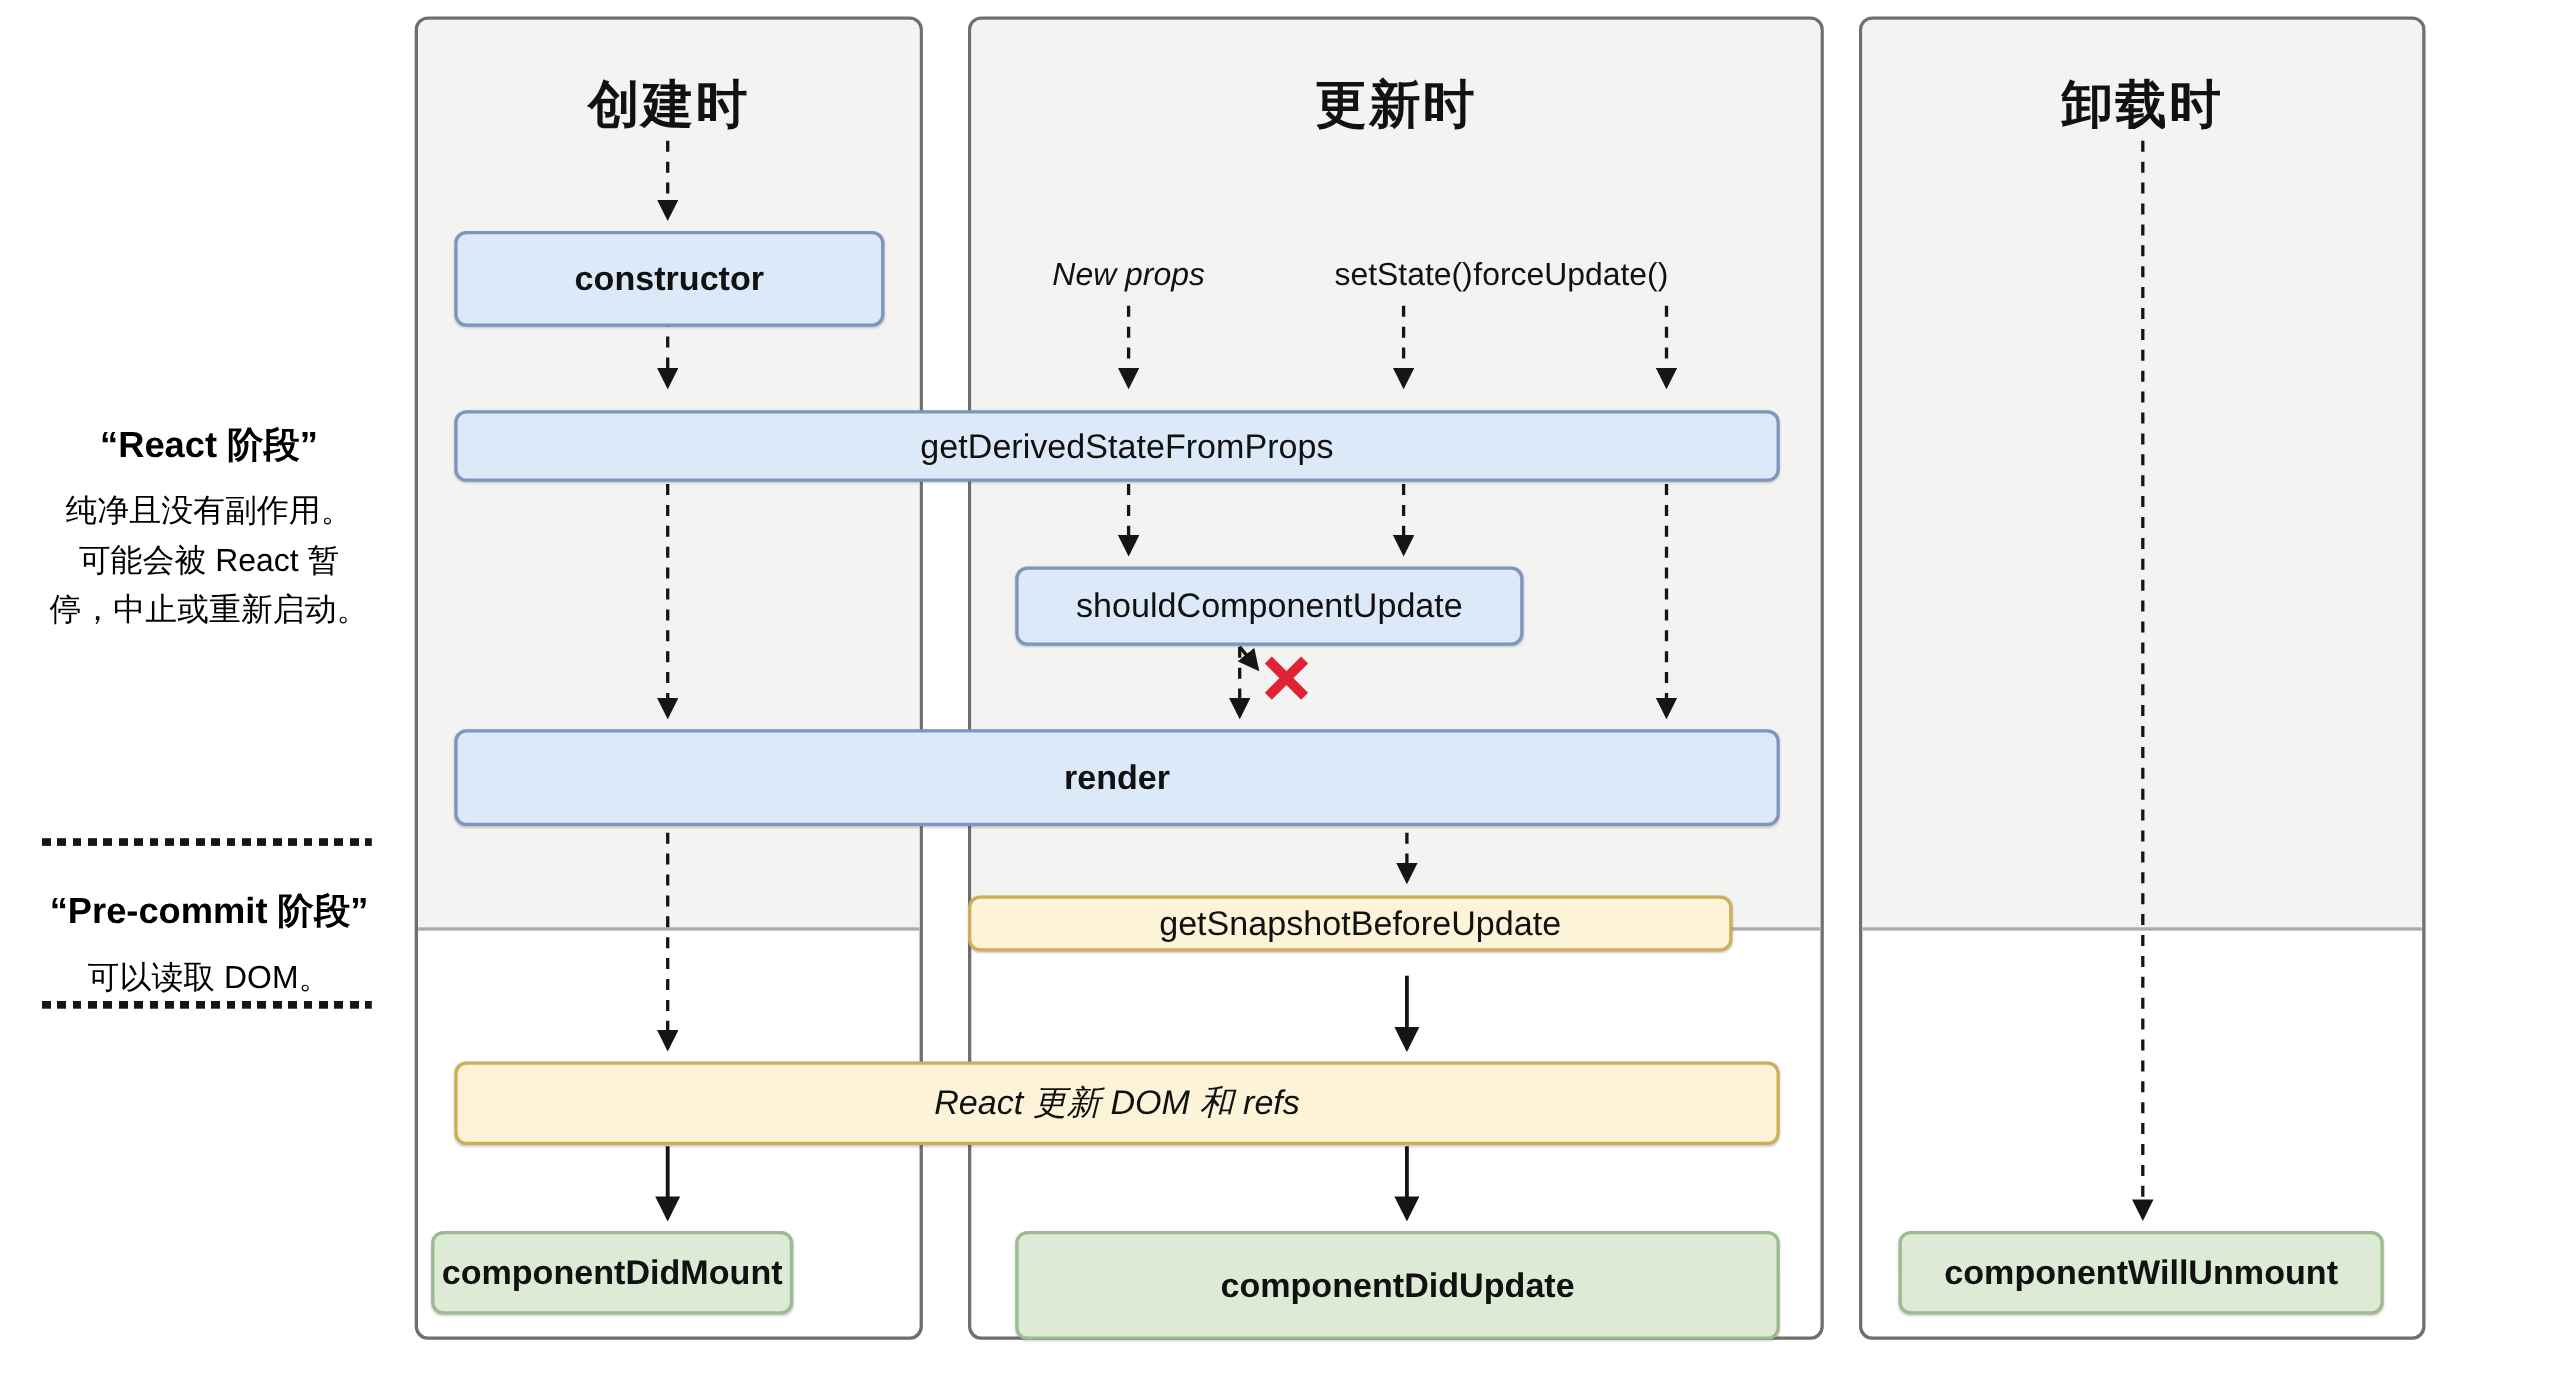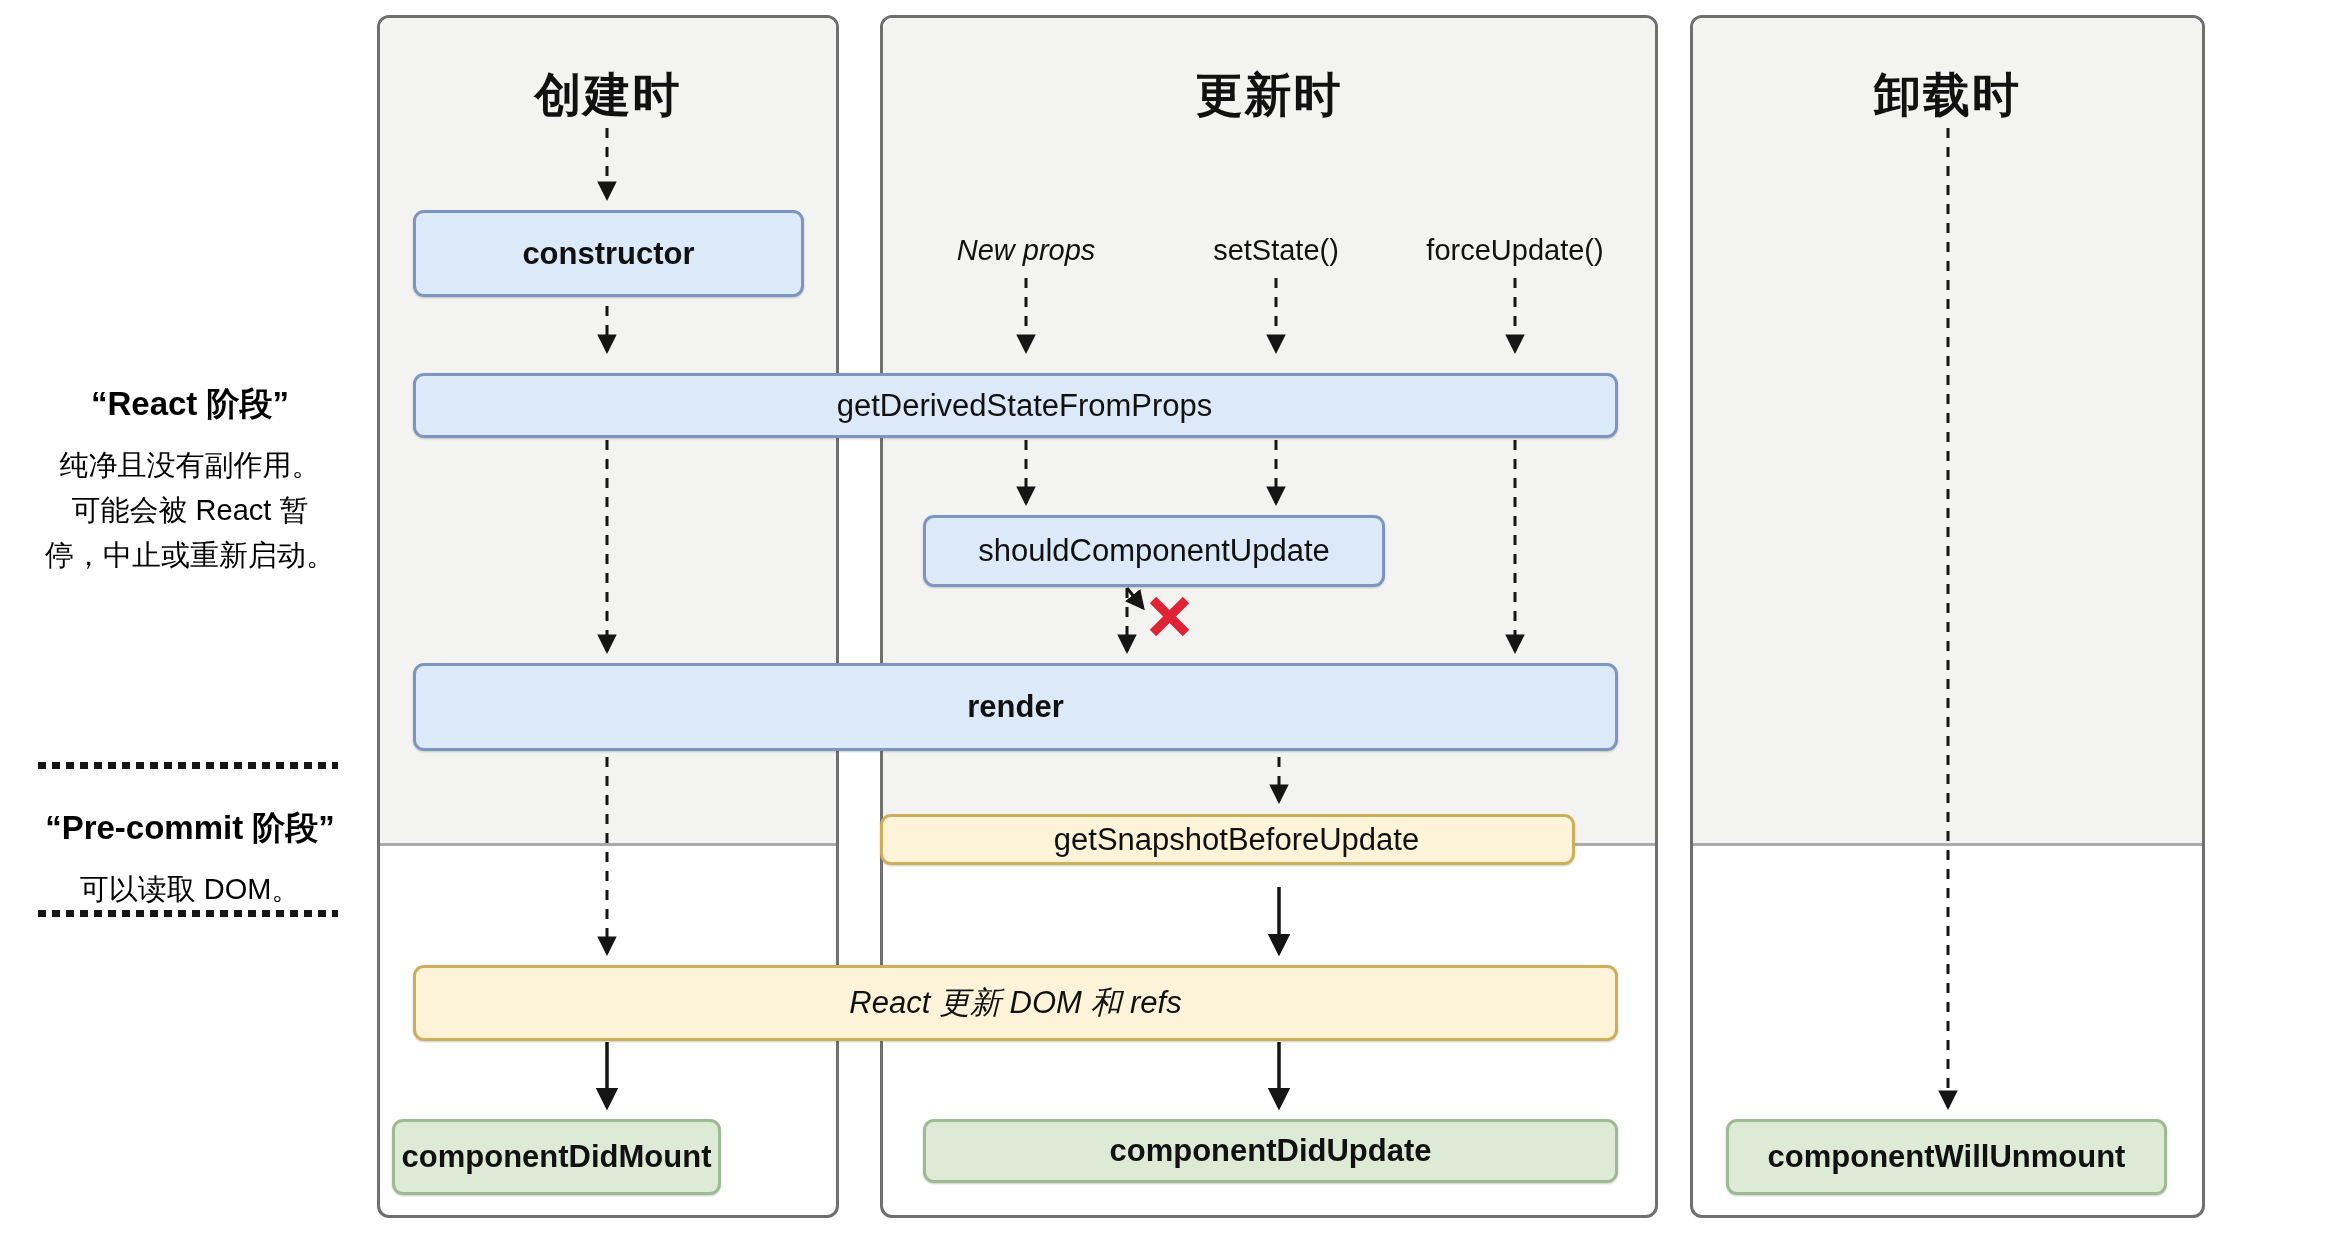--- a/index.html
+++ b/index.html
@@ -47,32 +47,32 @@
   .node.bold   { font-weight: 700; }
   .node.italic { font-style: italic; }
 
   #node-constructor   { left: 413px;  top: 210px;  width: 391px;  height: 87px; }
   #node-get-derived   { left: 413px;  top: 373px;  width: 1205px; height: 65px; padding-left: 18px; }
   #node-should-update { left: 923px;  top: 515px;  width: 462px;  height: 72px; }
   #node-render        { left: 413px;  top: 663px;  width: 1205px; height: 88px; }
   #node-get-snapshot  { left: 880px;  top: 814px;  width: 695px;  height: 51px; padding-left: 18px; }
   #node-react-updates { left: 413px;  top: 965px;  width: 1205px; height: 76px; }
   #node-did-mount     { left: 392px;  top: 1119px; width: 329px;  height: 76px; }
-  #node-did-update    { left: 923px;  top: 1119px; width: 695px;  height: 64px; }
+  #node-did-update    { left: 923px;  top: 1119px; width: 695px;  height: 99px; }
   #node-will-unmount  { left: 1726px; top: 1119px; width: 441px;  height: 76px; }
 
   
   .trigger {
     position: absolute; top: 234px; transform: translateX(-50%);
     font-size: 29px; white-space: nowrap; z-index: 3;
   }
   .trigger.italic { font-style: italic; }
   #trigger-new-props    { left: 1026px; }
   #trigger-set-state    { left: 1276px; }
-  #trigger-force-update { left: 1515px; }
+  #trigger-force-update { left: 1428px; }
 
   
   .phase-note {
     position: absolute; left: 28px; width: 324px;
     text-align: center; z-index: 2;
   }
   .phase-title { font-size: 33px; font-weight: 600; color: #000; margin-bottom: 16px; white-space: nowrap; }
   .phase-body  { font-size: 29px; color: #000000; line-height: 1.55; }
   .phase-body span { display: block; }
   #note-render     { top: 382px; }

